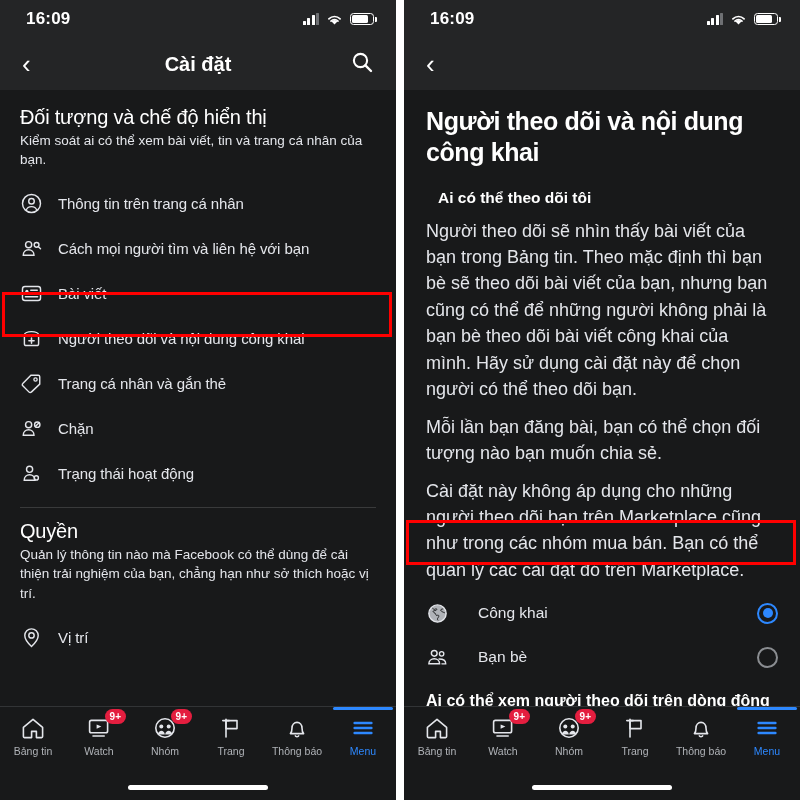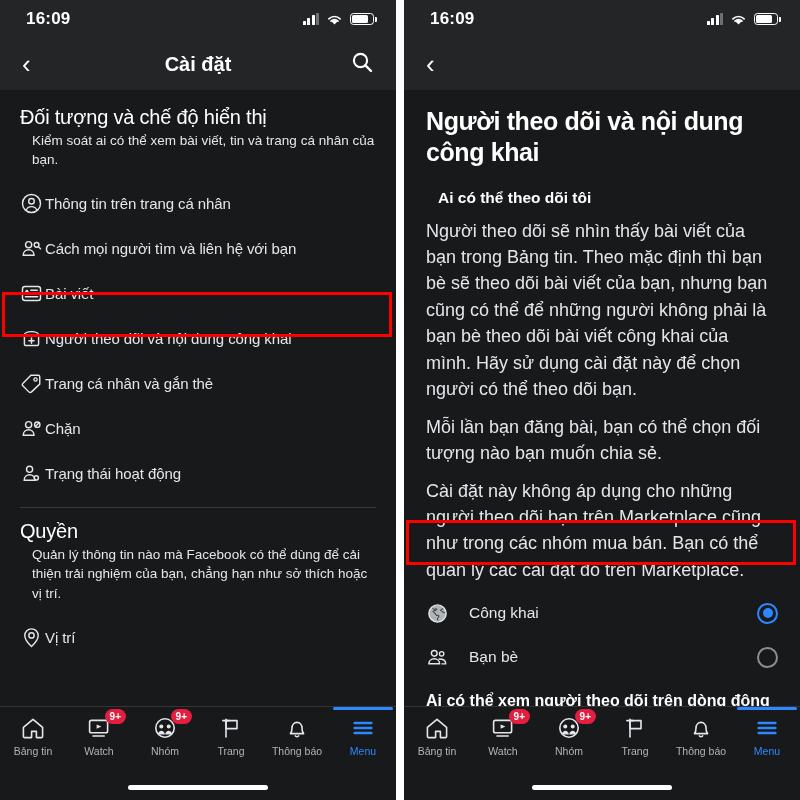--- a/index.html
+++ b/index.html
@@ -100,27 +100,27 @@
     color: #ffffff;
     font-size: 20px;
     font-weight: normal;
     padding: 0 20px;
     letter-spacing: -.2px;
   }
   .sect-desc {
     color: #e4e6eb;
     font-size: 13.5px;
     line-height: 1.42;
-    padding: 2px 20px 0 32px;
+    padding: 2px 20px 0 20px;
   }
 
   .row {
     display: flex;
     align-items: center;
-    gap: 2px;
+    gap: 15px;
     padding: 0 20px;
     height: 45px;
     cursor: pointer;
   }
   .row .label {
     color: #e4e6eb;
     font-size: 15px;
     letter-spacing: -.1px;
   }
   .ico { width: 23px; height: 23px; flex: none; display:block; }
@@ -156,21 +156,21 @@
   }
   .para {
     color: #e4e6eb;
     font-size: 18px;
     line-height: 1.47;
     padding: 11px 22px 0 22px;
   }
   .opt-row {
     display: flex;
     align-items: center;
-    gap: 20px;
+    gap: 29px;
     padding: 0 22px;
     height: 44px;
     cursor: pointer;
   }
   .opt-row .label {
     color: #e4e6eb;
     font-size: 15.5px;
   }
   .radio {
     margin-left: auto;

